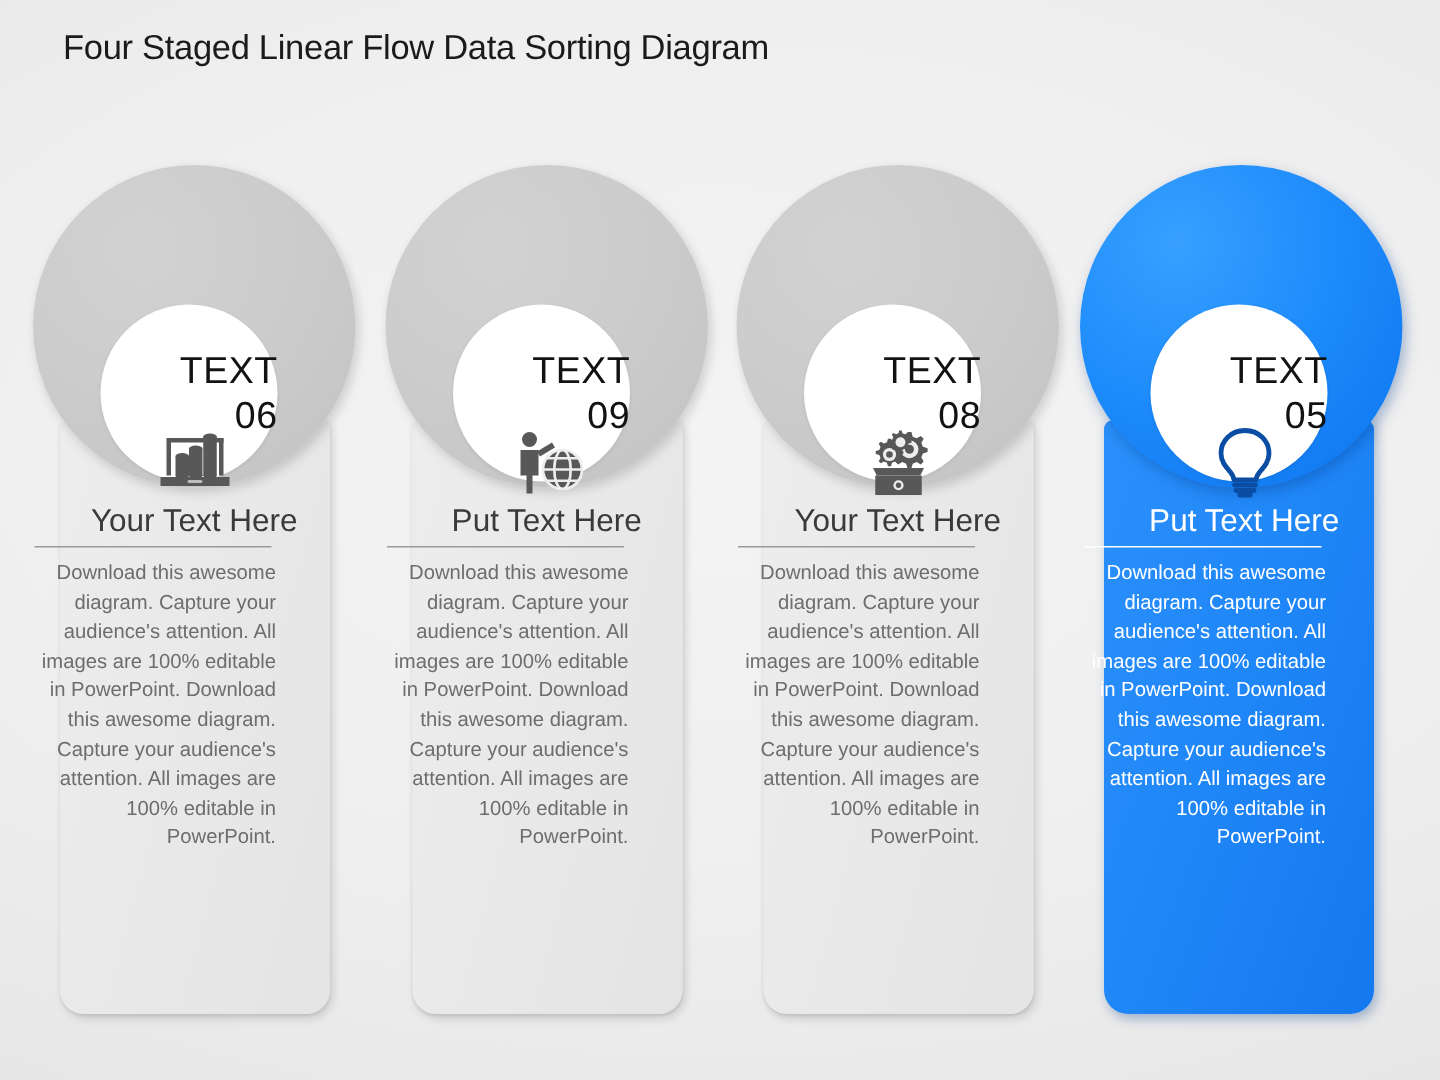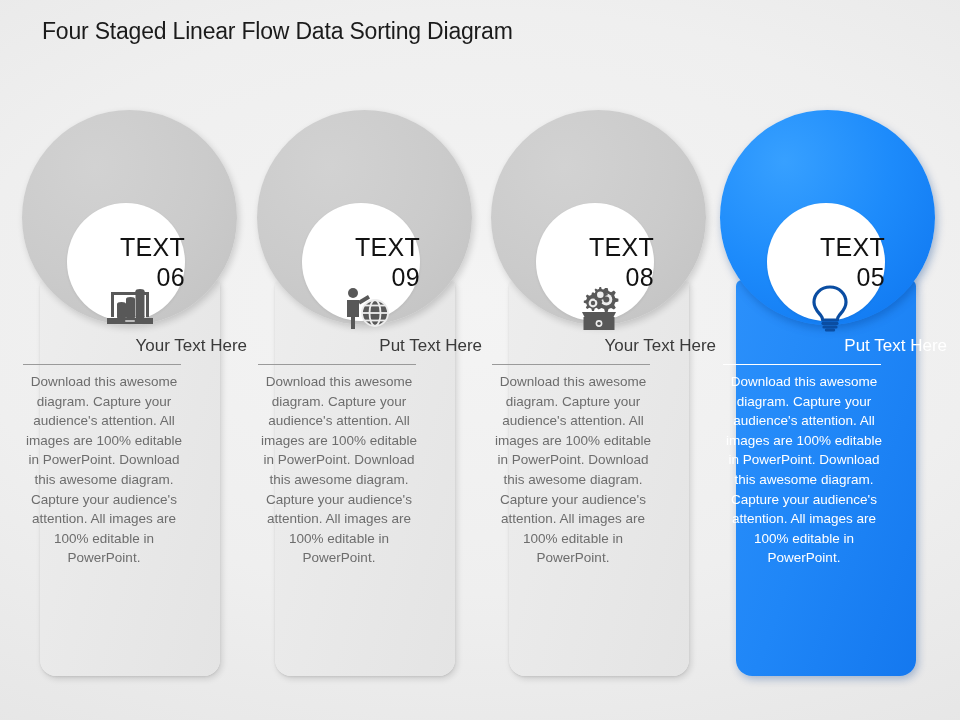--- a/index.html
+++ b/index.html
@@ -125,22 +125,22 @@
     justify-content: center;
     align-items: flex-end;
     height: 50px;
   }
 
   .card-heading {
     position: absolute;
     top: 226px;
     left: 0;
     width: 100%;
-    text-align: right;
-    font-size: 17px;
+    text-align: center;
+    font-size: 21px;
     color: #3a3a3a;
   }
   .col-4 .card-heading { color: #ffffff; }
 
   .divider {
     position: absolute;
     top: 254px;
     left: 11px;
     width: 158px;
     height: 1px;
@@ -149,21 +149,21 @@
   .col-4 .divider { background: #ffffff; }
 
   .card-text {
     position: absolute;
     top: 262px;
     left: 12px;
     width: 160px;
     font-size: 13.5px;
     line-height: 19.6px;
     color: #6d6d6d;
-    text-align: center;
+    text-align: right;
   }
   .col-4 .card-text { color: #ffffff; }
 
   
   .icon-gray { fill: #585858; }
 </style>
 </head>
 <body>
 
 <div id="slide">

